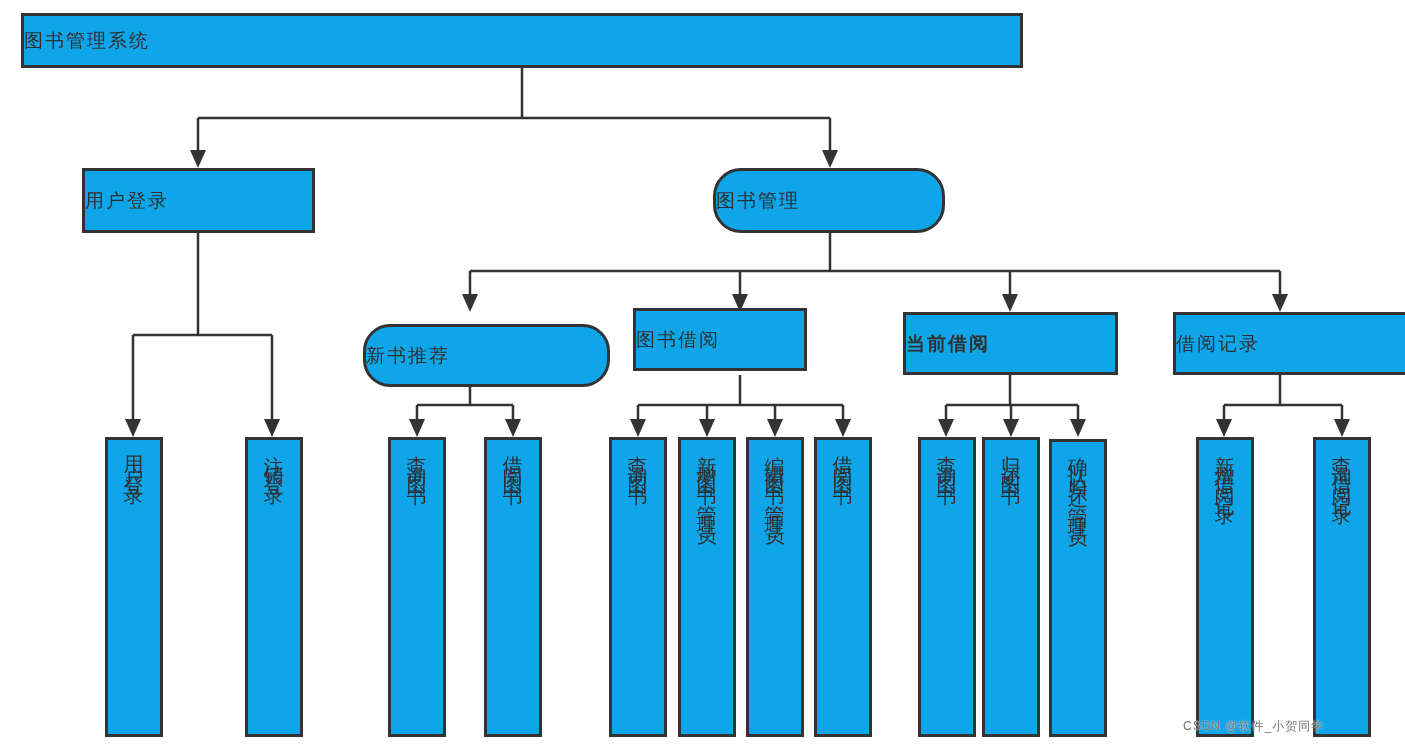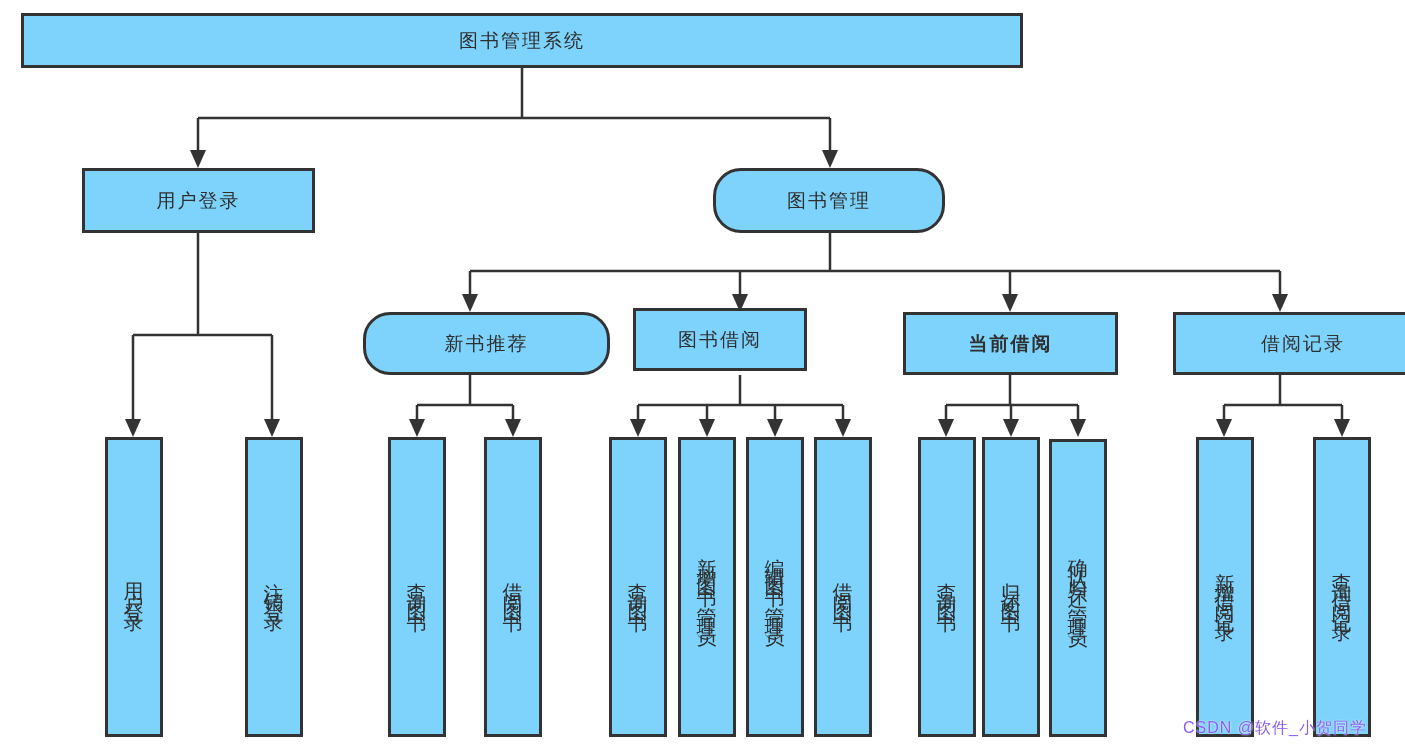--- a/index.html
+++ b/index.html
@@ -1,35 +1,35 @@
 <!DOCTYPE html>
 <html><head>
 <meta charset="utf-8">
 <style>
   html,body{margin:0;padding:0;background:#ffffff;}
   #canvas{
     position:relative;width:1405px;height:747px;background:#ffffff;overflow:hidden;
     font-family:"Liberation Sans","DejaVu Sans",sans-serif;color:#2f2f2f;
   }
   .box{
-    position:absolute;box-sizing:border-box;border:3px solid #333333;background:#7dd3fc;
-    display:flex;align-items:center;justify-content:center;
+    position:absolute;box-sizing:border-box;border:3px solid #333333;background:#0ea5e9;
+    display:flex;align-items:center;
   }
   .hlabel{font-size:19px;letter-spacing:2px;white-space:nowrap;}
   .leaf{
     writing-mode:vertical-rl;text-orientation:mixed;
     font-size:20px;letter-spacing:10px;line-height:1.0;
   }
   .leaf .llabel{white-space:nowrap;}
   #connectors{position:absolute;left:0;top:0;width:1405px;height:747px;}
   #connectors path{stroke:#333333;stroke-width:2.5;fill:none;}
   #connectors polygon{fill:#333333;stroke:none;}
   .watermark{
-    position:absolute;left:1183px;top:718px;font-size:16px;letter-spacing:1px;
-    color:#8b5cf6;white-space:nowrap;text-shadow:0 0 2px #ffffff;z-index:5;
+    position:absolute;left:1183px;top:718px;font-size:12px;letter-spacing:1px;
+    color:#737373;white-space:nowrap;text-shadow:0 0 2px #ffffff;z-index:5;
   }
 </style>
 </head>
 <body>
 
 <div id="canvas">
 
   <svg id="connectors" width="1405" height="747" viewBox="0 0 1405 747" xmlns="http://www.w3.org/2000/svg">
     <g>
       <path d="M522,68 V118 M198,118 H830 M198,118 V152 M830,118 V152"></path>
@@ -77,21 +77,21 @@
     <span class="hlabel">图书管理系统</span>
   </div>
 
   <div class="box" style="left:82px;top:168px;width:233px;height:65px;">
     <span class="hlabel">用户登录</span>
   </div>
   <div class="box" style="left:713px;top:168px;width:232px;height:65px;border-radius:28px;">
     <span class="hlabel">图书管理</span>
   </div>
 
-  <div class="box" style="left:363px;top:312px;width:247px;height:63px;border-radius:27px;">
+  <div class="box" style="left:363px;top:324px;width:247px;height:63px;border-radius:27px;">
     <span class="hlabel">新书推荐</span>
   </div>
   <div class="box" style="left:633px;top:308px;width:174px;height:63px;">
     <span class="hlabel">图书借阅</span>
   </div>
   <div class="box" style="left:903px;top:312px;width:215px;height:63px;font-weight:bold;">
     <span class="hlabel">当前借阅</span>
   </div>
   <div class="box" style="left:1173px;top:312px;width:260px;height:63px;">
     <span class="hlabel">借阅记录</span>

